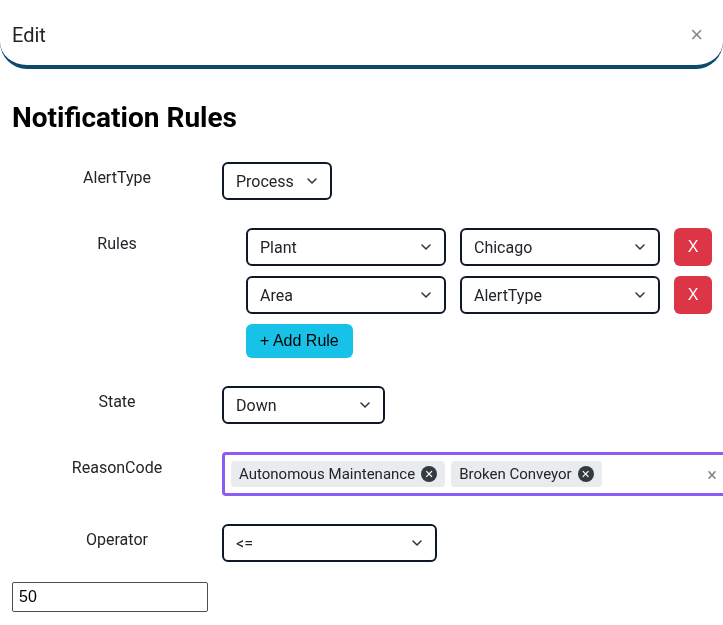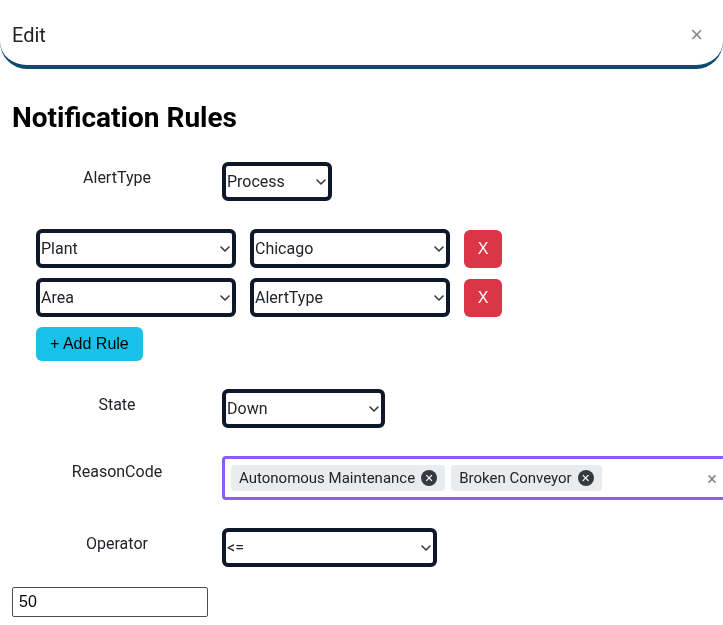--- a/index.html
+++ b/index.html
@@ -61,24 +61,24 @@
     flex: 1;
     display: flex;
     flex-direction: column;
     gap: 10px;
   }
   
   .select {
     display: inline-flex;
     align-items: center;
     justify-content: space-between;
-    border: 4px solid #0f172a;
+    border: 2px solid #0f172a;
     border-radius: 6px;
     background: #fff;
-    padding: 6px 1px;
+    padding: 6px 12px;
     font-size: 16px;
     color: #212529;
     cursor: pointer;
     min-height: 38px;
   }
   .select.sm      { width: 110px; }
   .select.rule    { width: 200px; }
   .select.state   { width: 163px; }
   .select.op      { width: 215px; }
   .chev {
@@ -211,20 +211,21 @@
         <span class="chev">
           <svg viewBox="0 0 12 12">
               <path d="M2 4 L6 8 L10 4" stroke="#343a40" stroke-width="1.6" fill="none" stroke-linecap="round" stroke-linejoin="round"></path>
             </svg>
         </span>
       </div>
     </div>
   </div>
 
   <div class="form-row">
+    <div class="form-label">Rules</div>
     <div class="form-control-area">
 
       <div class="rule-line">
         <div class="select rule">
           <span>Plant</span>
           <span class="chev">
             <svg viewBox="0 0 12 12">
                 <path d="M2 4 L6 8 L10 4" stroke="#343a40" stroke-width="1.6" fill="none" stroke-linecap="round" stroke-linejoin="round"></path>
               </svg>
           </span>

